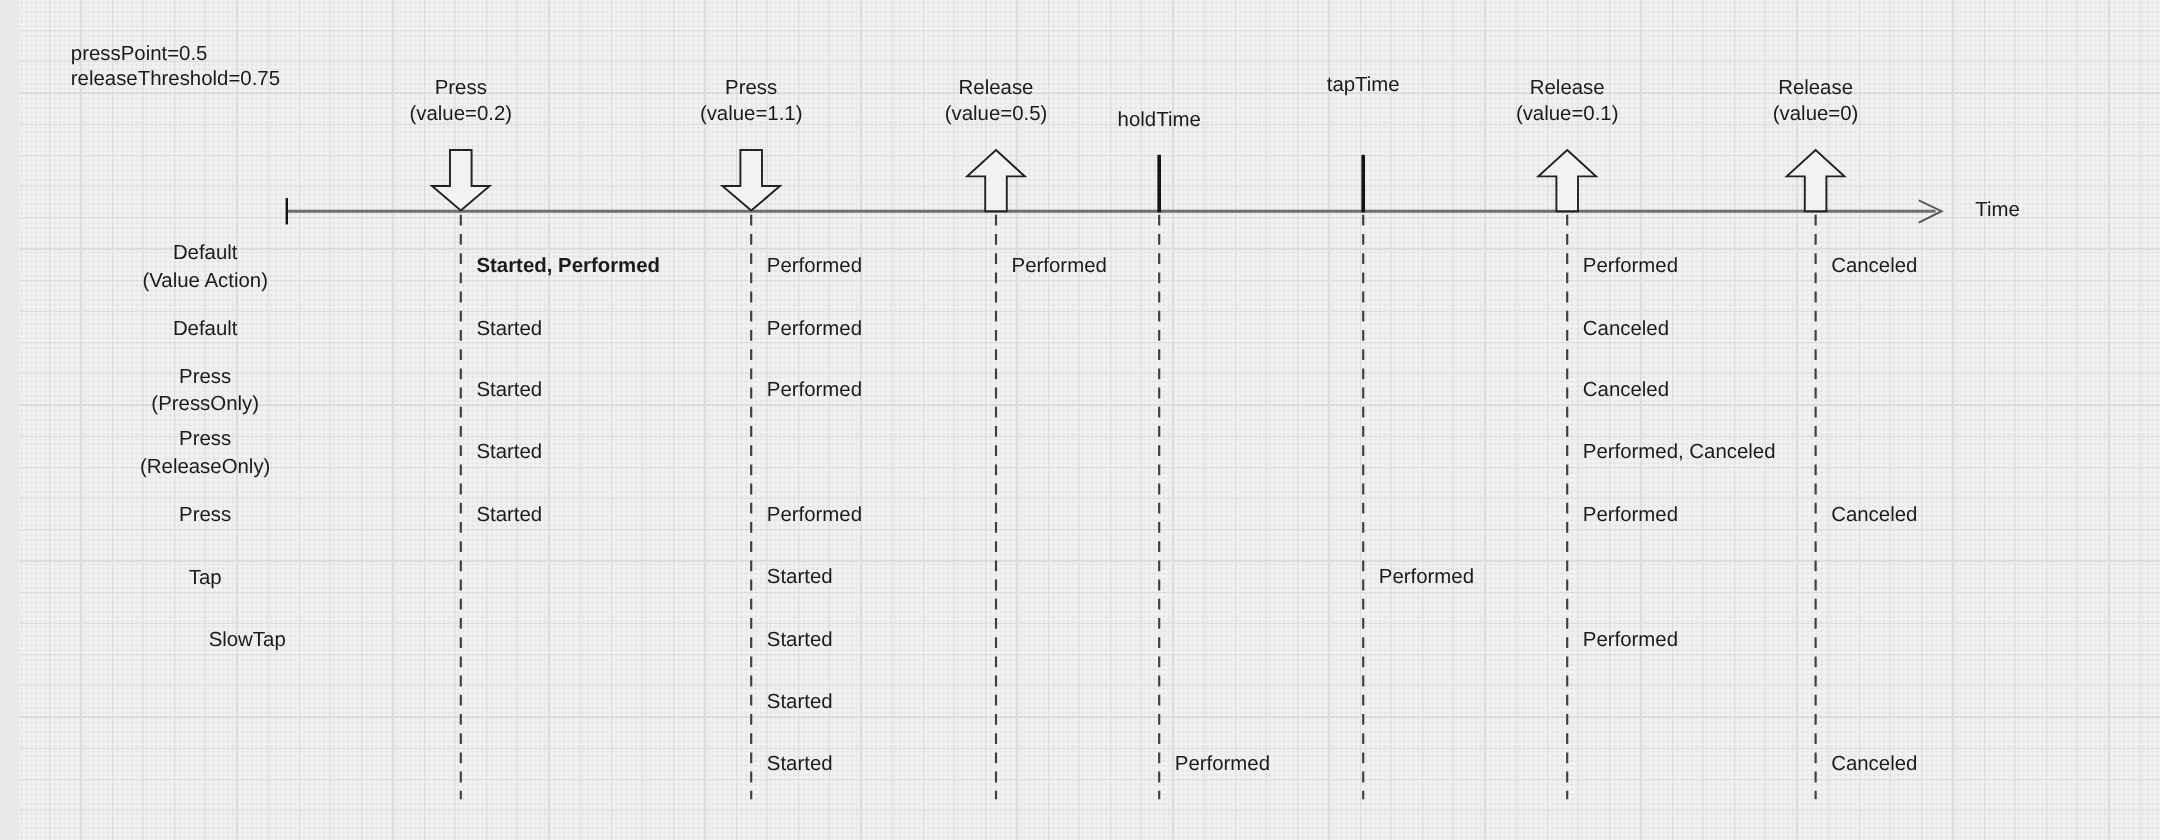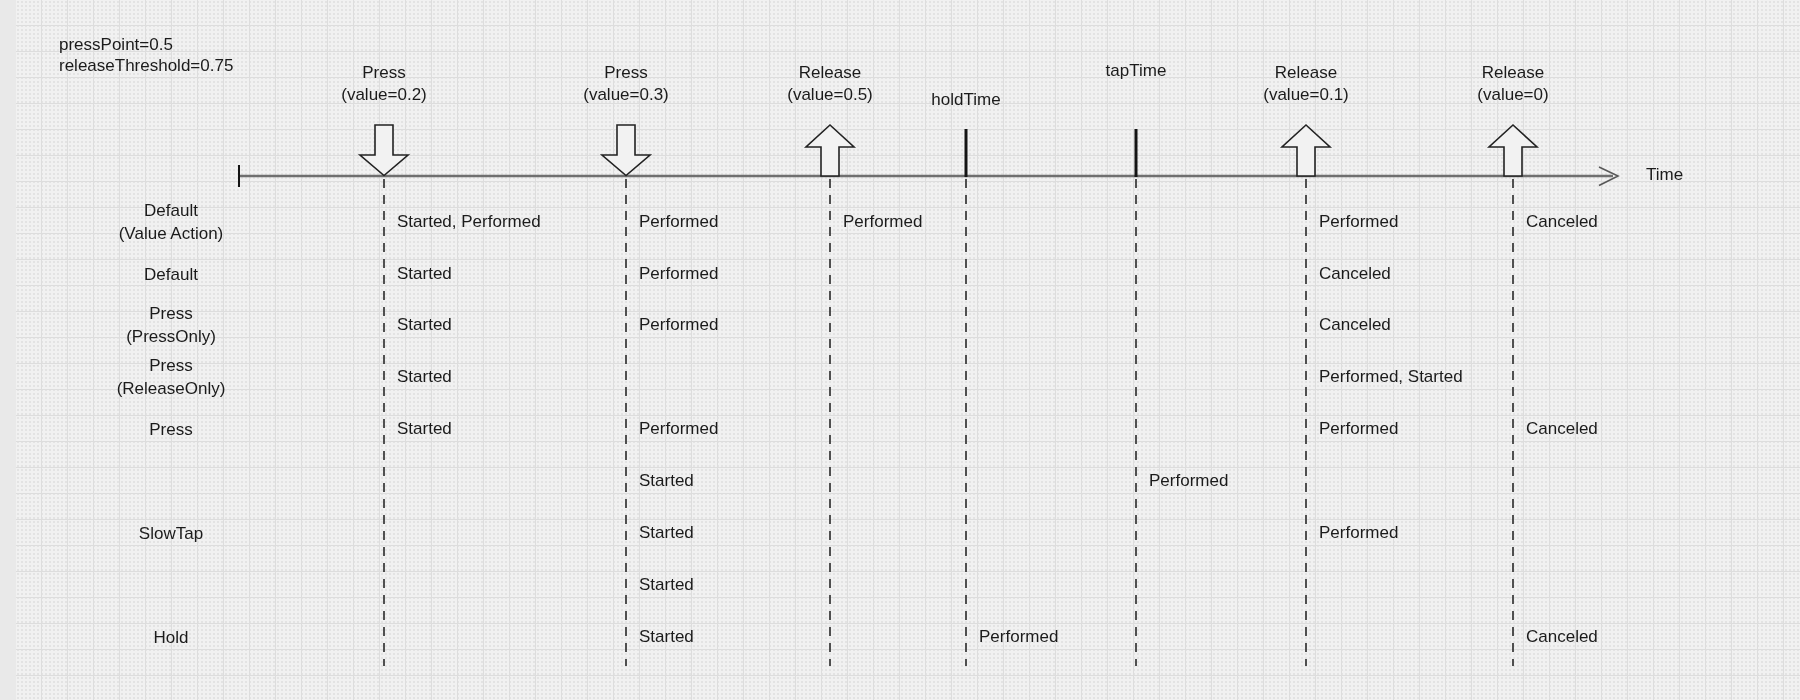--- a/index.html
+++ b/index.html
@@ -66,21 +66,21 @@
     <span>pressPoint=0.5</span>
     <span>releaseThreshold=0.75</span>
   </div>
 
   <div class="col-label" style="left:368px;top:62px;">
     <span>Press</span>
     <span>(value=0.2)</span>
   </div>
   <div class="col-label" style="left:610px;top:62px;">
     <span>Press</span>
-    <span>(value=0.3)</span>
+    <span>(value=1.1)</span>
   </div>
   <div class="col-label" style="left:814px;top:62px;">
     <span>Release</span>
     <span>(value=0.5)</span>
   </div>
   <div class="col-label" style="left:950px;top:89px;">
     <span>holdTime</span>
   </div>
   <div class="col-label" style="left:1120px;top:60px;">
     <span>tapTime</span>
@@ -107,43 +107,43 @@
     <span>Press</span>
     <span>(PressOnly)</span>
   </div>
   <div class="row-label" style="top:377px;">
     <span>Press</span>
     <span>(ReleaseOnly)</span>
   </div>
   <div class="row-label" style="top:429px;">
     <span>Press</span>
   </div>
-  <div class="row-label" style="top:533px;">
+  <div class="row-label" style="top:481px;">
+    <span>Tap</span>
+  </div>
+  <div class="row-label" style="top:533px;padding-left:35px;">
     <span>SlowTap</span>
   </div>
-  <div class="row-label" style="top:637px;">
-    <span>Hold</span>
-  </div>
 
-  <div class="event" style="left:381px;top:222px;">Started, Performed</div>
+  <div class="event" style="left:381px;top:222px;font-weight:bold;">Started, Performed</div>
   <div class="event" style="left:623px;top:222px;">Performed</div>
   <div class="event" style="left:827px;top:222px;">Performed</div>
   <div class="event" style="left:1303px;top:222px;">Performed</div>
   <div class="event" style="left:1510px;top:222px;">Canceled</div>
 
   <div class="event" style="left:381px;top:274px;">Started</div>
   <div class="event" style="left:623px;top:274px;">Performed</div>
   <div class="event" style="left:1303px;top:274px;">Canceled</div>
 
   <div class="event" style="left:381px;top:325px;">Started</div>
   <div class="event" style="left:623px;top:325px;">Performed</div>
   <div class="event" style="left:1303px;top:325px;">Canceled</div>
 
   <div class="event" style="left:381px;top:377px;">Started</div>
-  <div class="event" style="left:1303px;top:377px;">Performed, Started</div>
+  <div class="event" style="left:1303px;top:377px;">Performed, Canceled</div>
 
   <div class="event" style="left:381px;top:429px;">Started</div>
   <div class="event" style="left:623px;top:429px;">Performed</div>
   <div class="event" style="left:1303px;top:429px;">Performed</div>
   <div class="event" style="left:1510px;top:429px;">Canceled</div>
 
   <div class="event" style="left:623px;top:481px;">Started</div>
   <div class="event" style="left:1133px;top:481px;">Performed</div>
 
   <div class="event" style="left:623px;top:533px;">Started</div>

